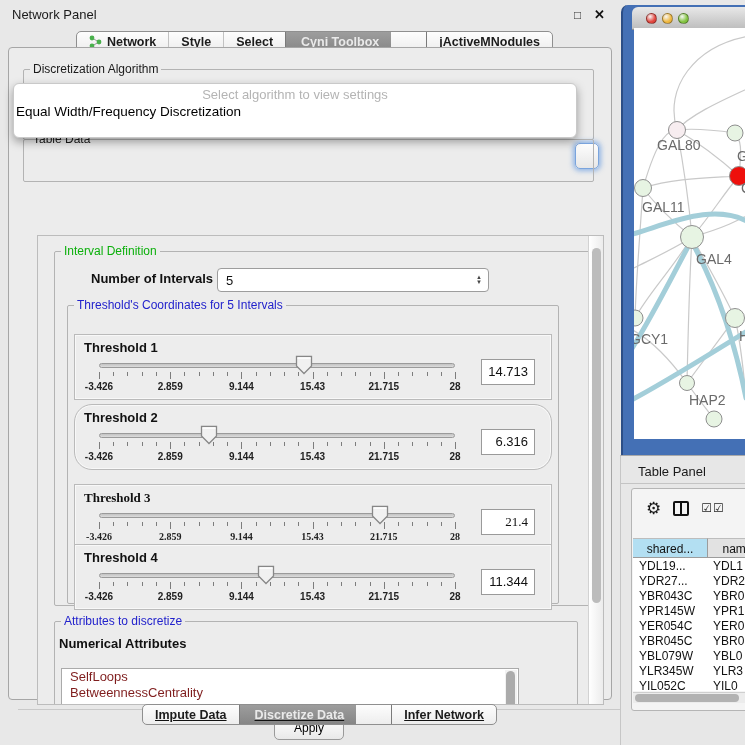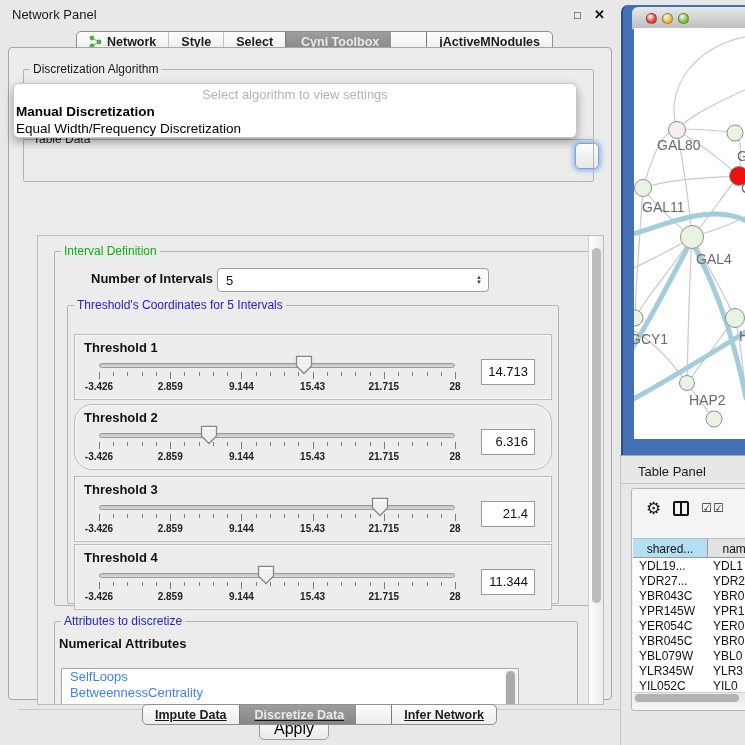--- a/index.html
+++ b/index.html
@@ -50,26 +50,26 @@
   .slider { position:absolute; left:24px; top:20px; width:356px; height:42px; }
   .track { position:absolute; left:0; top:8px; width:100%; height:5px; border:1px solid #9a9a9a; border-radius:3px; background:linear-gradient(#c2c2c2,#dcdcdc); }
   .tick { position:absolute; width:1px; background:#7d7d7d; top:17px; }
   .tick.minor { height:4px; }
   .tick.major { height:7px; }
   .tick-label { position:absolute; top:26px; width:50px; margin-left:-25px; text-align:center; font-size:10px; font-weight:bold; color:#222; }
   .thumb-svg { position:absolute; top:0; margin-left:-9px; }
   .value-box { position:absolute; left:406px; top:24px; width:54px; height:26px; background:#fff; border:1px solid #9a9a9a; font-size:13px; text-align:right; line-height:24px; padding-right:6px; }
 
   #attr-list { position:absolute; left:6px; top:40px; width:458px; height:86px; background:#fff; border:1px solid #aaa; }
-  #attr-list .item { font-size:13px; height:16px; line-height:16px; padding-left:8px; color:#3b82f6; white-space:nowrap; }
+  #attr-list .item { font-size:13px; height:16px; line-height:16px; padding-left:8px; color:#7f1d1d; white-space:nowrap; }
   #attr-scroll { position:absolute; right:1px; top:1px; width:12px; height:46px; background:#f2f2f2; }
   #attr-scroll .thumb { position:absolute; left:1px; top:1px; width:9px; height:42px; background:#ababab; border-radius:5px; }
 
   #apply-sep { left:9px; top:661px; width:602px; height:1px; background:#c9c9c9; }
-  #apply-btn { left:250px; top:669px; width:70px; height:23px; background:linear-gradient(#ffffff,#e9e9e9); border:1px solid #9a9a9a; border-radius:5px; font-size:16px; text-align:center; line-height:21px; }
+  #apply-btn { left:265px; top:669px; width:70px; height:23px; background:linear-gradient(#ffffff,#e9e9e9); border:1px solid #9a9a9a; border-radius:5px; font-size:12px; text-align:center; line-height:21px; }
 
   
   #net-window { left:621px; top:5px; width:124px; height:450px; background:#4470b5; border-left:2px solid #2c4e86; border-radius:7px 0 0 0; }
   #net-titlebar { position:absolute; left:9px; top:2px; width:115px; height:23px; background:linear-gradient(#e8e8e8,#bdbdbd); border-radius:6px 0 0 0; border-bottom:1px solid #8e8e8e; }
   .light { position:absolute; top:6px; width:11px; height:11px; border-radius:50%; }
   #net-canvas { position:absolute; left:11px; top:23px; width:113px; height:411px; background:#fff; overflow:hidden; }
 
   
   #table-panel { left:620px; top:455px; width:125px; height:290px; background:#e7e7e7; border-top:1px solid #a9a9a9; border-left:1px solid #c6c6c6;padding-left:35px; }
   #tp-title { position:absolute; left:17px; top:8px; font-size:13px; color:#1a1a1a; }
@@ -225,21 +225,21 @@
                 <div class="tick minor" style="left: 341.76px;"></div>
                 <div class="tick major" style="left: 356px;"></div>
                 <div class="tick-label" style="left: 356px;">28</div>
                 <svg width="18" height="20" class="thumb-svg" style="left: 110.359px;">
                   <path d="M1.5,1.5 h15 v9.5 l-7.5,7.5 l-7.5,-7.5 z" fill="#f1f1f1" stroke="#878787" stroke-width="1.3"></path>
                   <path d="M2.5,3 h13" stroke="#ffffff" stroke-width="1.6"></path>
                 </svg>
               </div>
               <div class="value-box">6.316</div>
             </div>
-            <div class="thresh-box" style="top: 164px;">
+            <div class="thresh-box" style="top: 172px; font-family: Liberation Serif, serif;">
               <span class="thresh-label bold-label">Threshold 3</span>
               <div class="slider">
                 <div class="track"></div>
                 <div class="tick major" style="left: 0px;"></div>
                 <div class="tick-label" style="left: 0px;">-3.426</div>
                 <div class="tick minor" style="left: 14.24px;"></div>
                 <div class="tick minor" style="left: 28.48px;"></div>
                 <div class="tick minor" style="left: 42.72px;"></div>
                 <div class="tick minor" style="left: 56.96px;"></div>
                 <div class="tick major" style="left: 71.2px;"></div>
@@ -461,16 +461,15 @@
       </div>
     <div id="tp-hscroll">
         <div class="thumb"></div>
       </div>
   </div>
 </div>
 
 <div class="abs" id="algo-popup">
   <div class="hint">Select algorithm to view settings</div>
   <div id="popup-items">
-      <div class="opt bold">Manual Discretization</div>
       <div class="opt">Equal Width/Frequency Discretization</div>
     </div>
 </div>
 
 </body></html>

